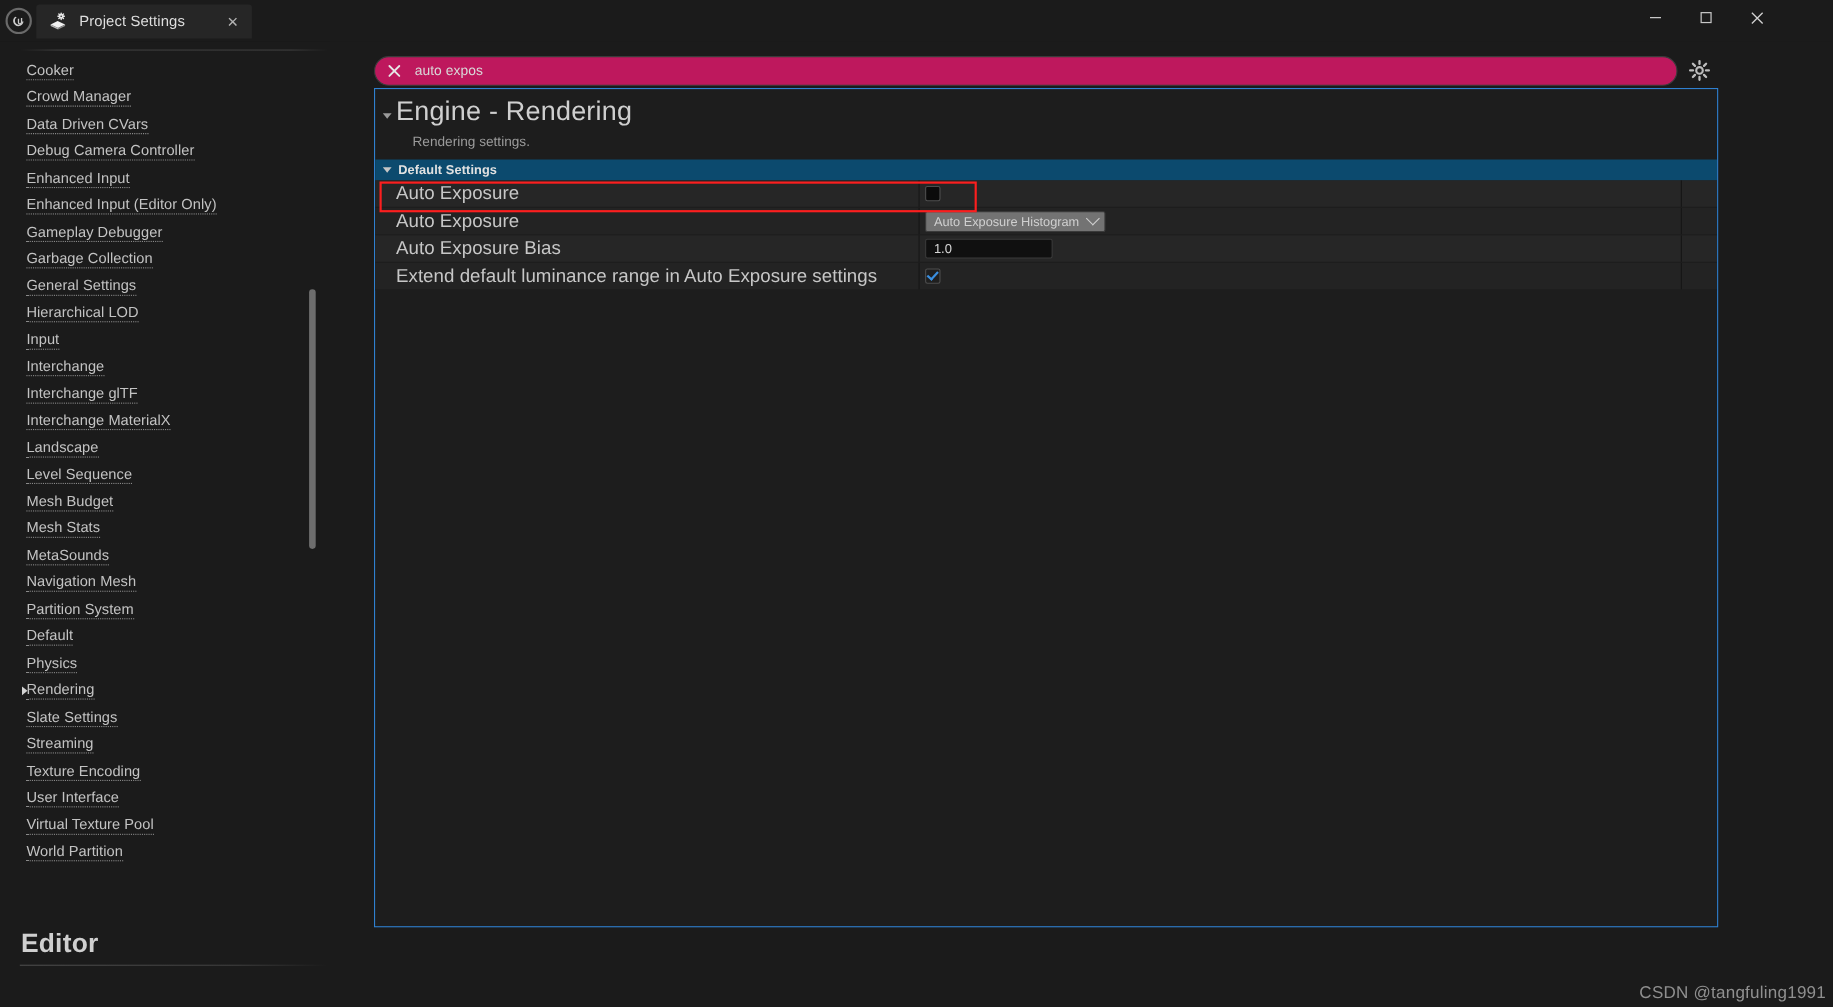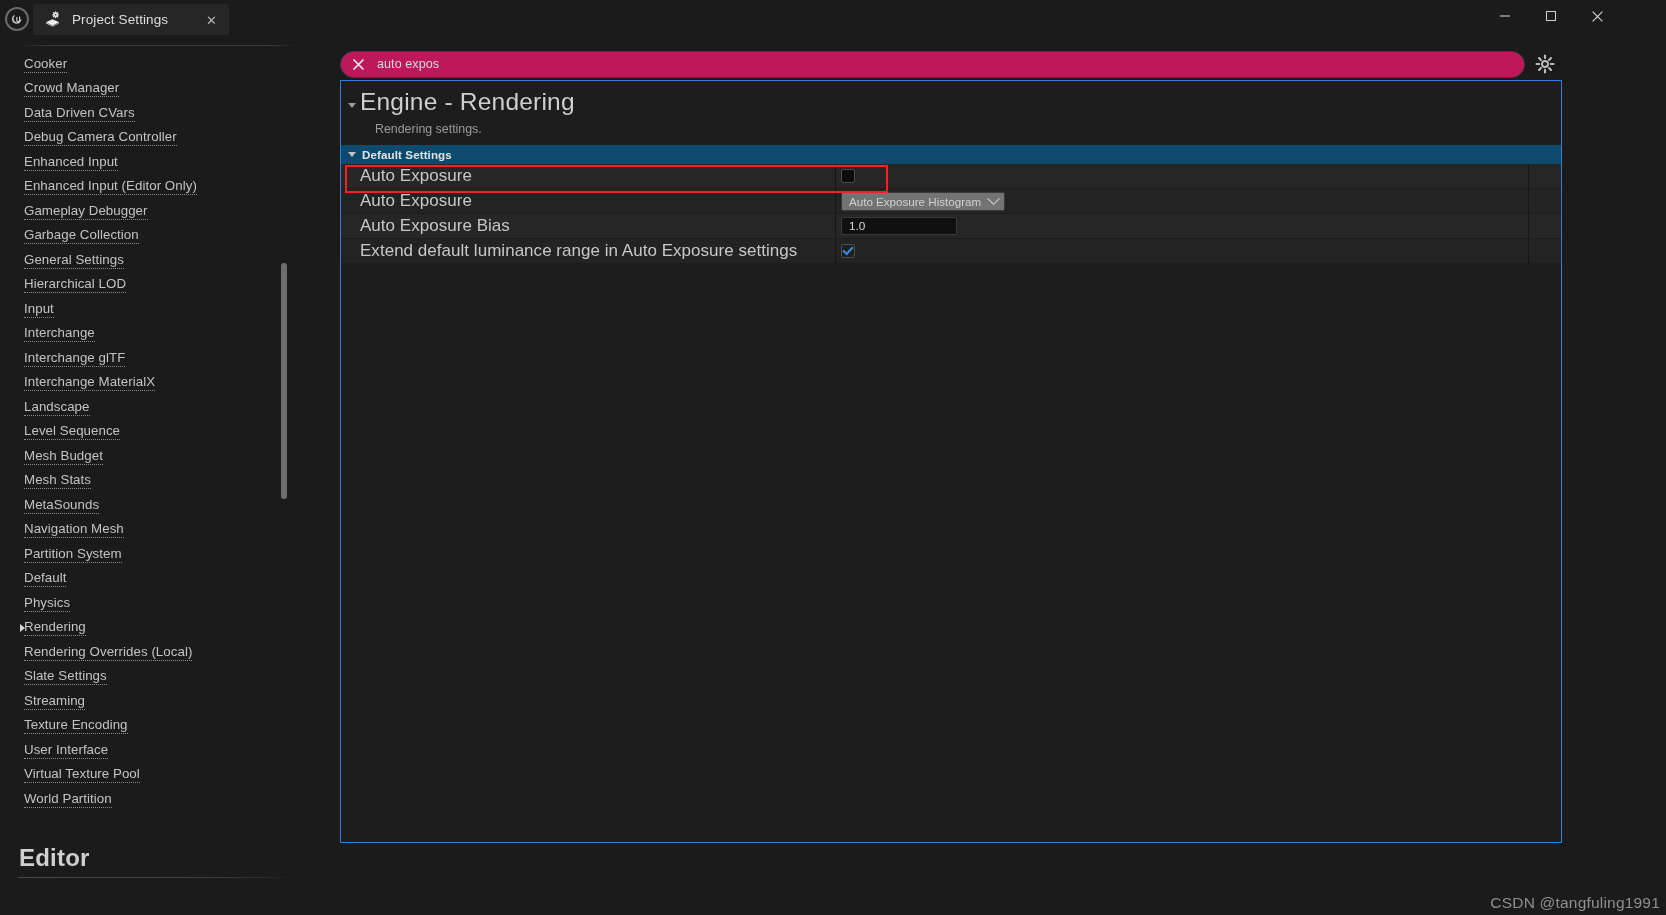--- a/index.html
+++ b/index.html
@@ -373,23 +373,20 @@
         <span class="lbl">Default</span>
       </div>
       <div class="side-item">
         <span class="lbl">Physics</span>
       </div>
       <div class="side-item">
         <div class="arrow"></div>
         <span class="lbl">Rendering</span>
       </div>
       <div class="side-item">
-        <span class="lbl">Rendering Overrides (Local)</span>
-      </div>
-      <div class="side-item">
         <span class="lbl">Slate Settings</span>
       </div>
       <div class="side-item">
         <span class="lbl">Streaming</span>
       </div>
       <div class="side-item">
         <span class="lbl">Texture Encoding</span>
       </div>
       <div class="side-item">
         <span class="lbl">User Interface</span>

